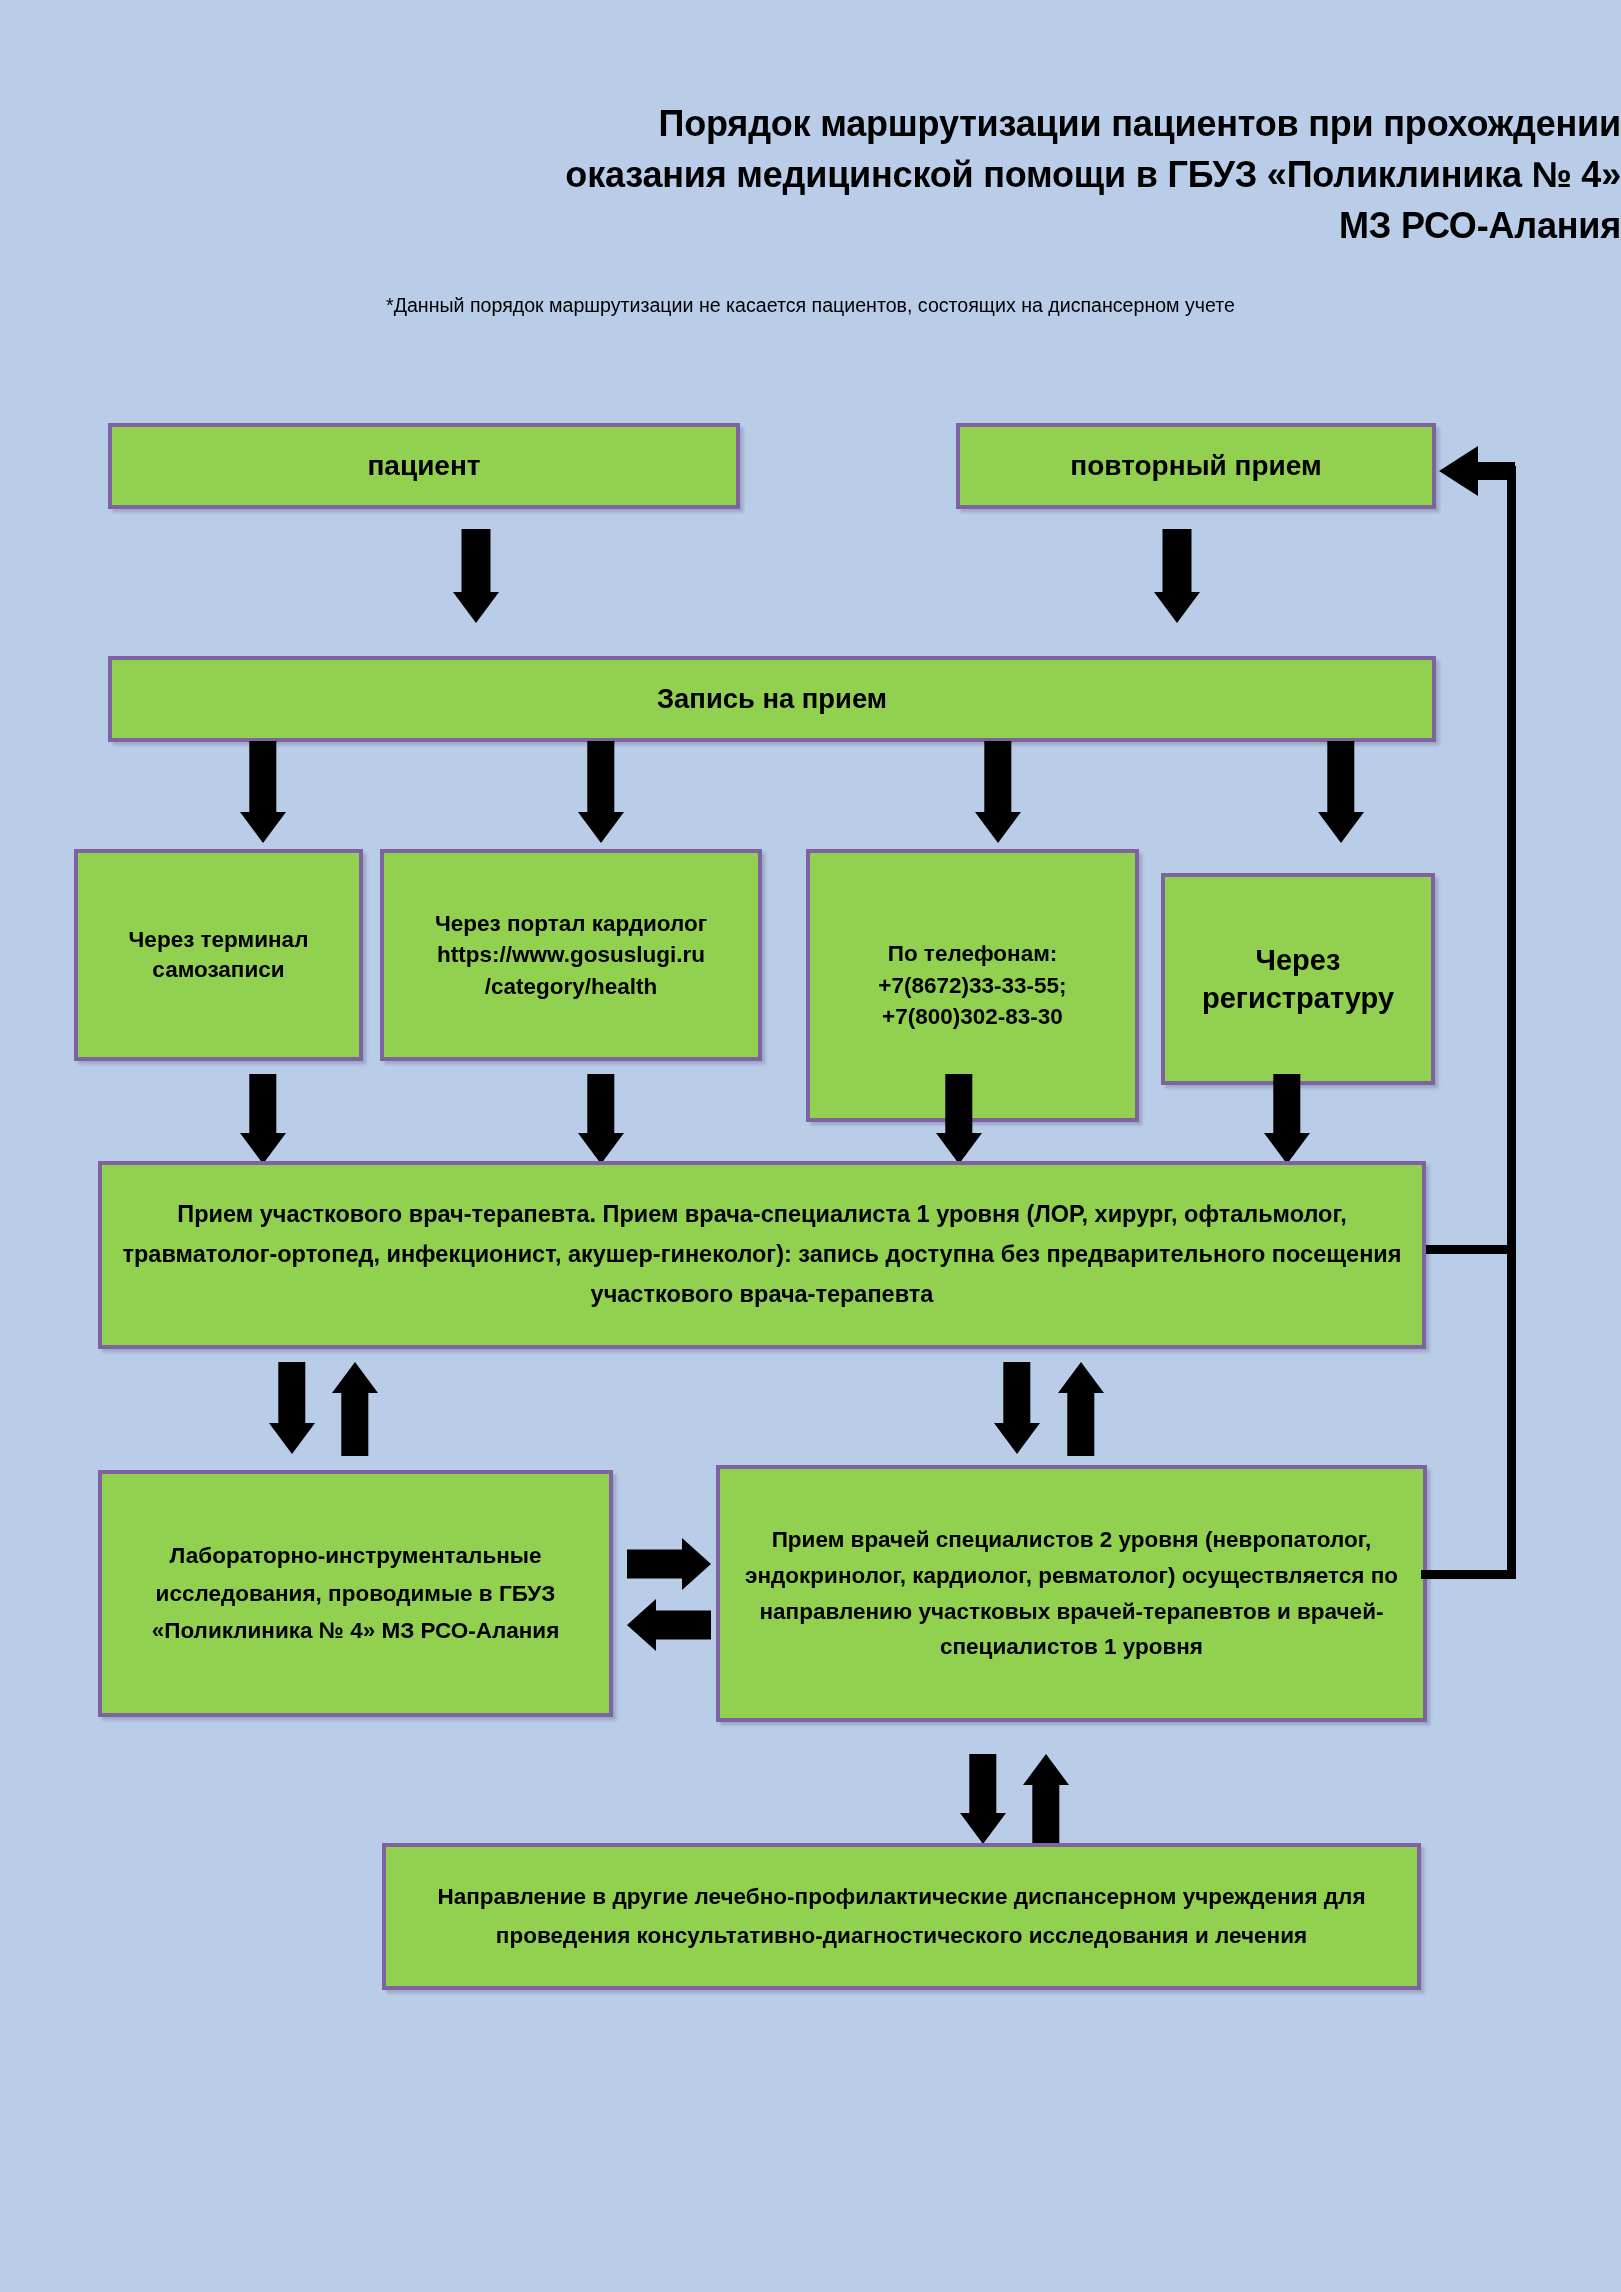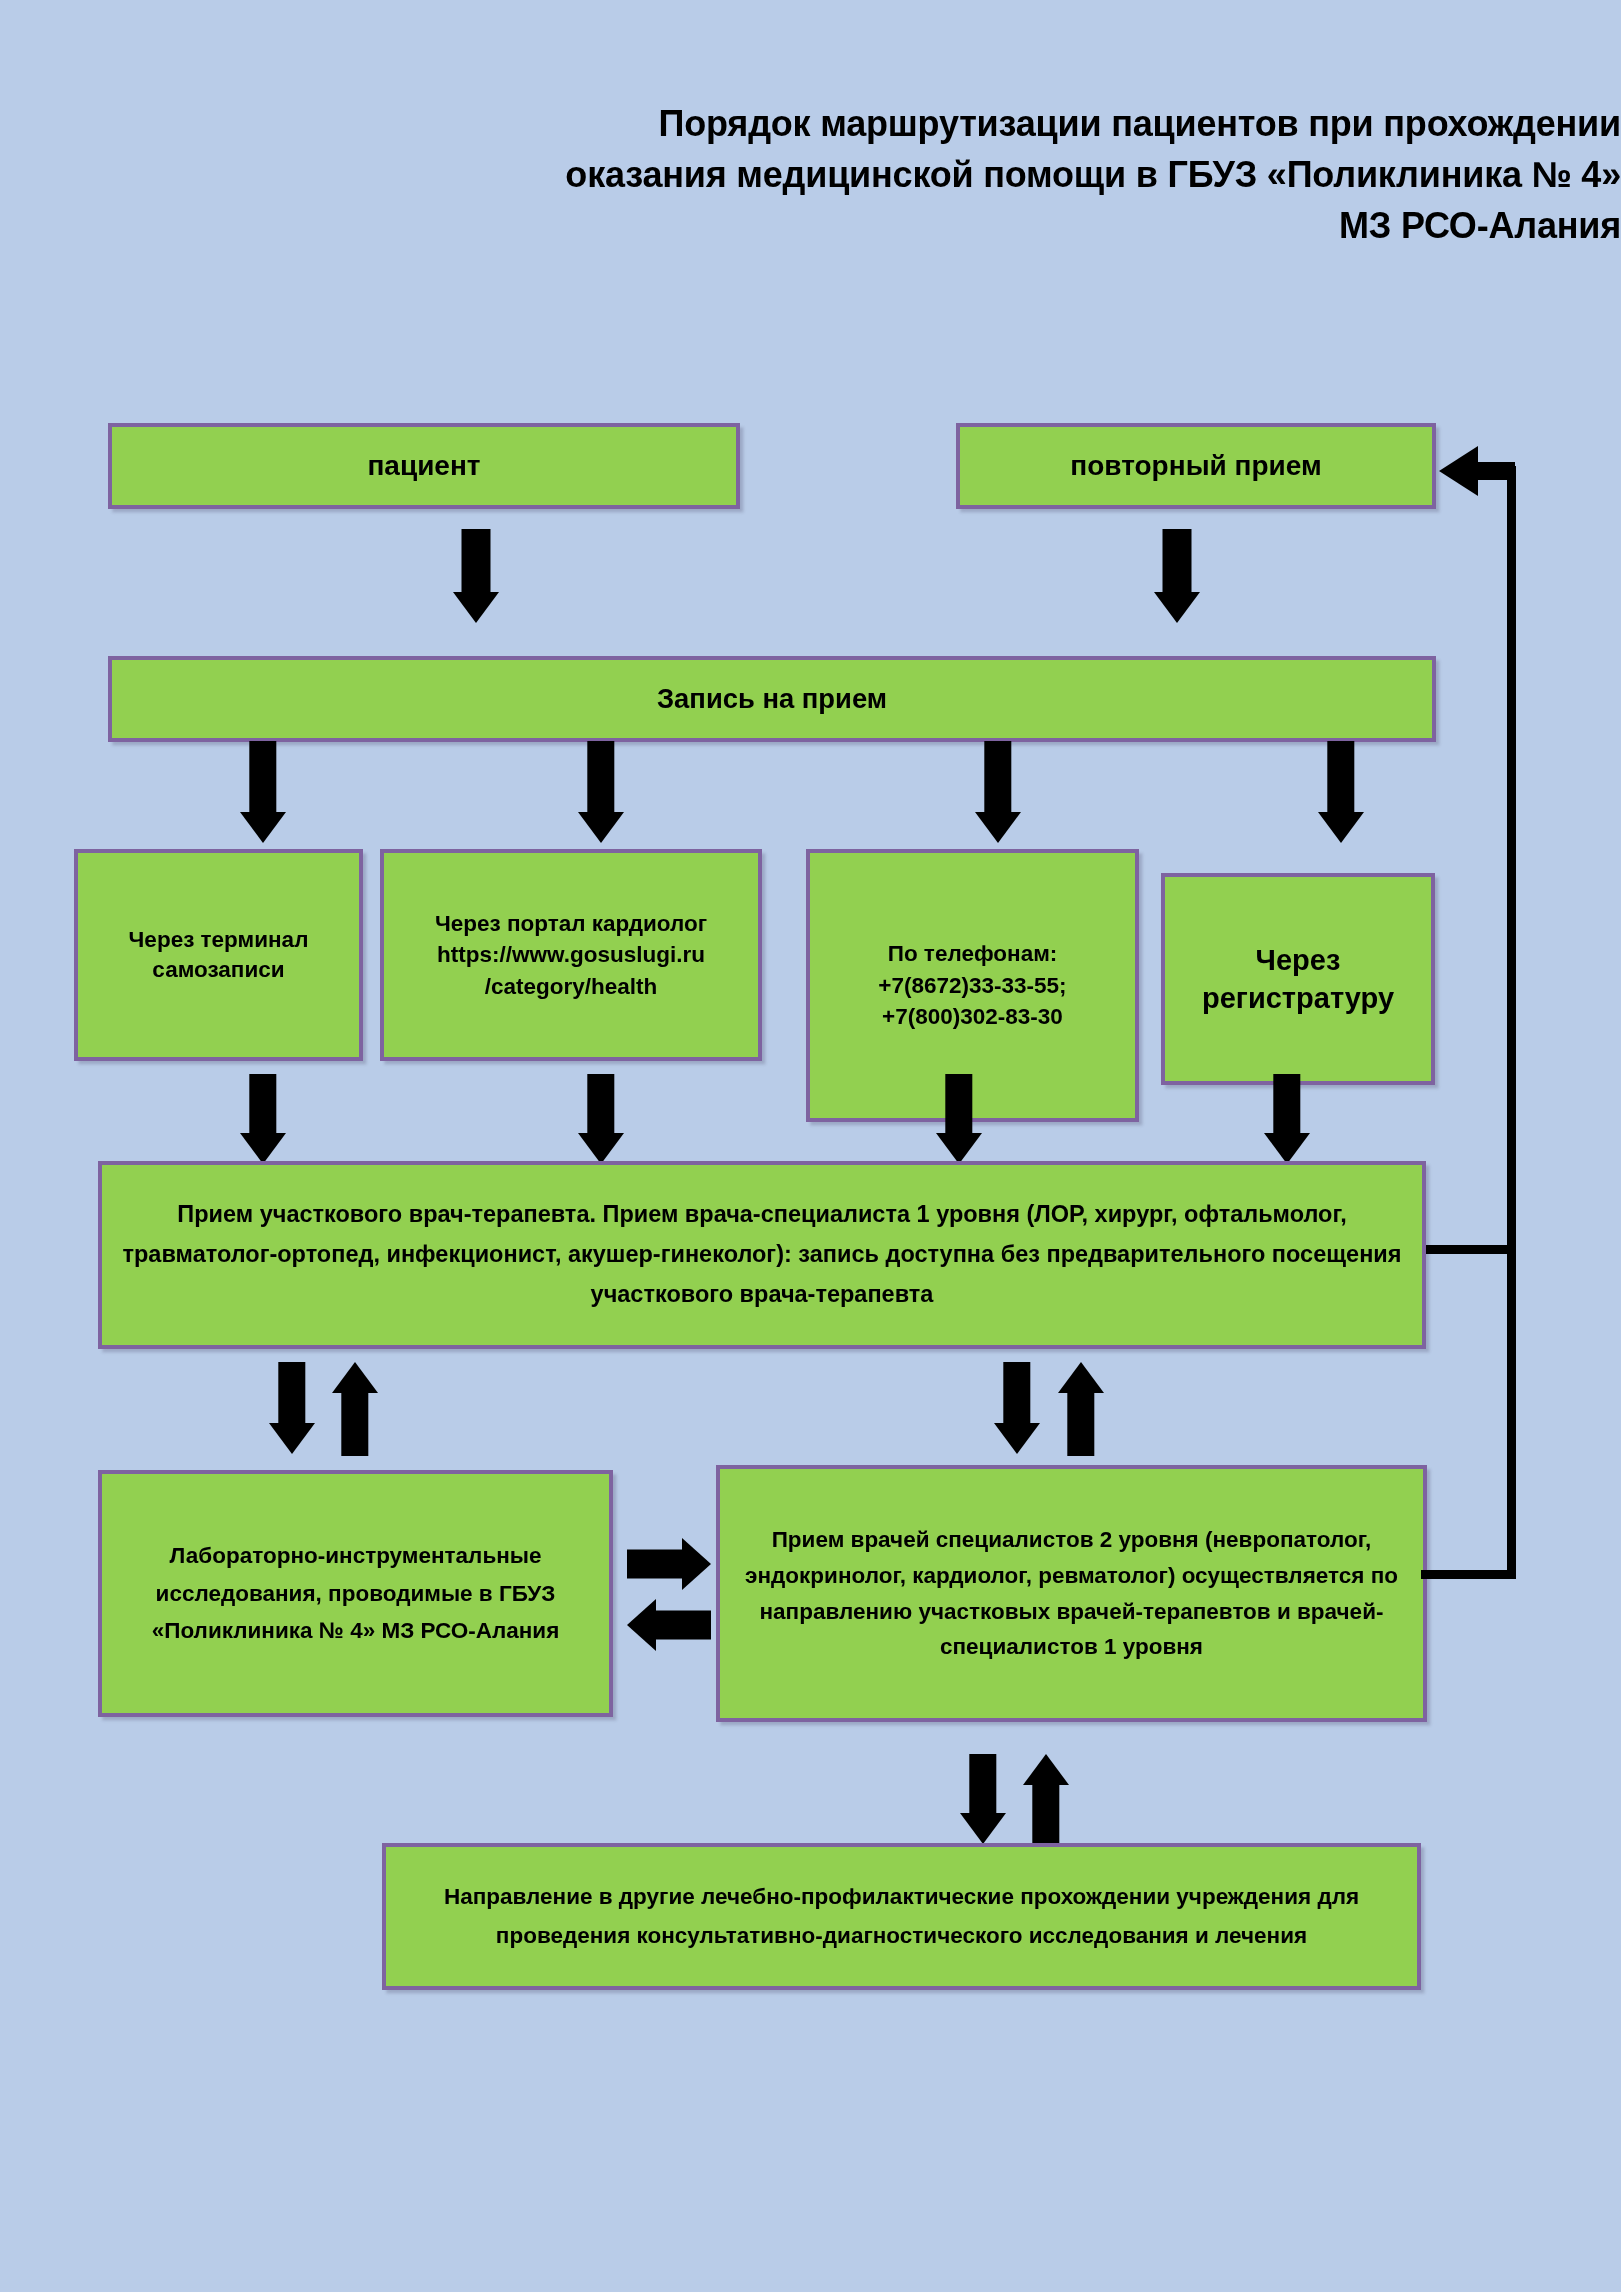--- a/index.html
+++ b/index.html
@@ -138,20 +138,21 @@
 </head>
 <body>
 
 <div id="page">
 
   <div id="header">
     <div class="title-line">Порядок маршрутизации пациентов при прохождении</div>
     <div class="title-line">оказания медицинской помощи в ГБУЗ «Поликлиника № 4»</div>
     <div class="title-line">МЗ РСО-Алания</div>
   </div>
+  <div id="subtitle">*Данный порядок маршрутизации не касается пациентов, состоящих на диспансерном учете</div>
 
   <div class="node" id="n-repeat">
     <span class="txt">повторный прием</span>
   </div>
   <div class="node" id="n-patient">
     <span class="txt">пациент</span>
   </div>
 
   <div class="arrow-down" style="left:446px; top:529px; width:59px; height:94px;">
     <div class="shaft" style="top:0; width:29px; height:65px;"></div>
@@ -265,21 +266,21 @@
   <div class="arrow-down" style="left:956px; top:1754px; width:53px; height:92px;">
     <div class="shaft" style="top:0; width:27.4px; height:61px;"></div>
     <div class="head" style="top:59px;"></div>
   </div>
   <div class="arrow-up" style="left:1019px; top:1754px; width:53px; height:92px;">
     <div class="head" style="top:0;"></div>
     <div class="shaft" style="top:29px; width:27.4px; height:61px;"></div>
   </div>
 
   <div class="node" id="n-referral">
-    <span class="txt">Направление в другие лечебно-профилактические прохождении учреждения для проведения консультативно-диагностического исследования и лечения</span>
+    <span class="txt">Направление в другие лечебно-профилактические диспансерном учреждения для проведения консультативно-диагностического исследования и лечения</span>
   </div>
 
   <div class="ret-line" style="left:1426px; top:1245px; width:90px; height:8.8px;"></div>
 
   <div class="ret-line" style="left:1421px; top:1570px; width:95px; height:8.8px;"></div>
 
   <div class="ret-line" style="left:1507px; top:466px; width:8.8px; height:1113px;"></div>
 
   <div class="ret-line" style="left:1478px; top:462px; width:37px; height:17.6px;"></div>
 

